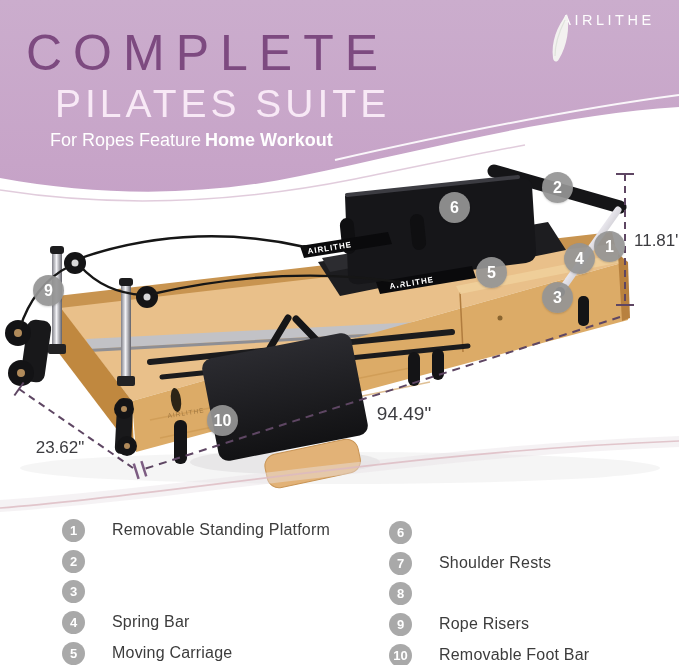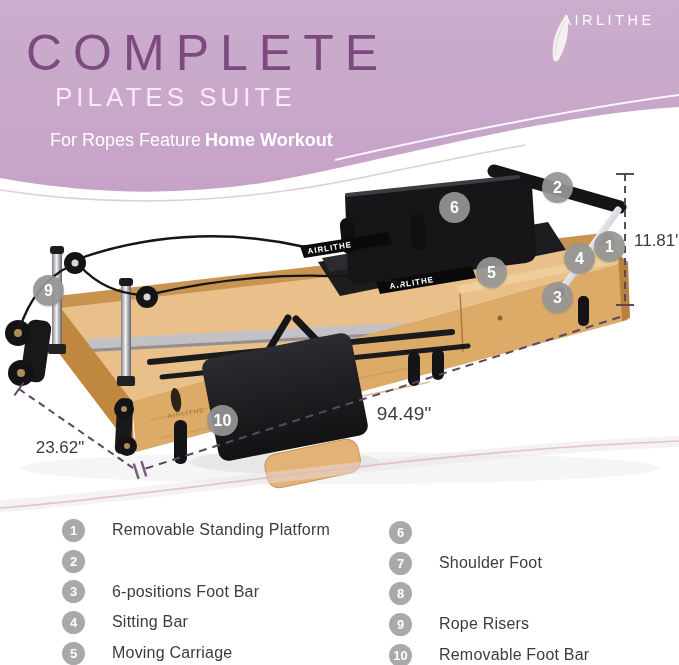--- a/index.html
+++ b/index.html
@@ -6,21 +6,21 @@
   .screen{
     position:relative;width:679px;height:665px;overflow:hidden;
     font-family:"Liberation Sans",sans-serif;background:#ffffff;
   }
   
   .header{position:absolute;left:0;top:0;width:679px;height:232px;
     background:linear-gradient(180deg,#cbadcd 0%,#c7a4c8 70%,#c4a0c6 100%);padding-left:43px;}
   .header svg{position:absolute;left:0;top:0;display:block;}
   .title1{position:absolute;left:26px;top:24px;font-size:50px;font-weight:400;
     letter-spacing:11px;color:#7d4a80;}
-  .title2{position:absolute;left:55px;top:82px;font-size:26px;font-weight:400;
+  .title2{position:absolute;left:55px;top:82px;font-size:39px;font-weight:400;
     letter-spacing:4px;color:#f8e9f6;}
   .subtitle{position:absolute;left:50px;top:130px;font-size:18px;color:#ffffff;}
   .subtitle b{margin-left:4px;font-weight:bold;}
   .brand{position:absolute;left:543px;top:12px;width:130px;text-align:center;}
   .brand .feather{display:block;margin:0 auto 8px auto;}
   .brand .brand-name{font-size:14.5px;letter-spacing:3.5px;color:#fdfcfd;}
   
   .scene{position:absolute;left:0;top:0;width:679px;height:665px;pointer-events:none;}
   .marker{position:absolute;width:31px;height:31px;border-radius:50%;
     background:rgba(148,148,148,0.93);color:#ffffff;font-weight:bold;font-size:16px;
@@ -213,38 +213,37 @@
   <div class="legend-col left">
     <div class="legend-row">
       <span class="legend-num">1</span>
       <span class="legend-label">Removable Standing Platform</span>
     </div>
     <div class="legend-row">
       <span class="legend-num">2</span>
     </div>
     <div class="legend-row">
       <span class="legend-num">3</span>
-      <span class="legend-label">6-positions Foot Bar</span>
     </div>
     <div class="legend-row">
       <span class="legend-num">4</span>
-      <span class="legend-label">Sitting Bar</span>
+      <span class="legend-label">Spring Bar</span>
     </div>
     <div class="legend-row">
       <span class="legend-num">5</span>
       <span class="legend-label">Moving Carriage</span>
     </div>
   </div>
   <div class="legend-col right">
     <div class="legend-row">
       <span class="legend-num">6</span>
     </div>
     <div class="legend-row">
       <span class="legend-num">7</span>
-      <span class="legend-label">Shoulder Foot</span>
+      <span class="legend-label">Shoulder Rests</span>
     </div>
     <div class="legend-row">
       <span class="legend-num">8</span>
     </div>
     <div class="legend-row">
       <span class="legend-num">9</span>
       <span class="legend-label">Rope Risers</span>
     </div>
     <div class="legend-row">
       <span class="legend-num">10</span>

